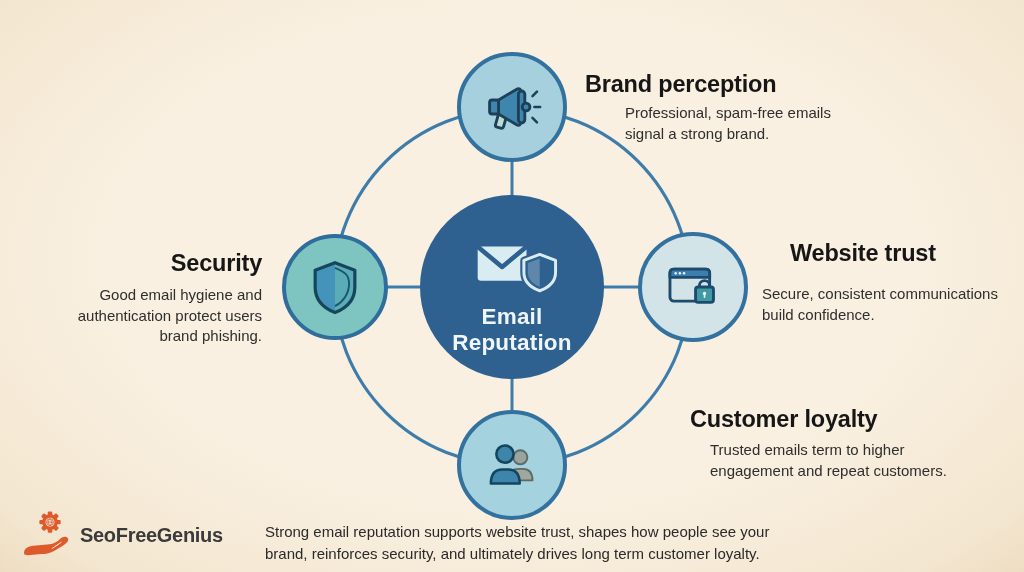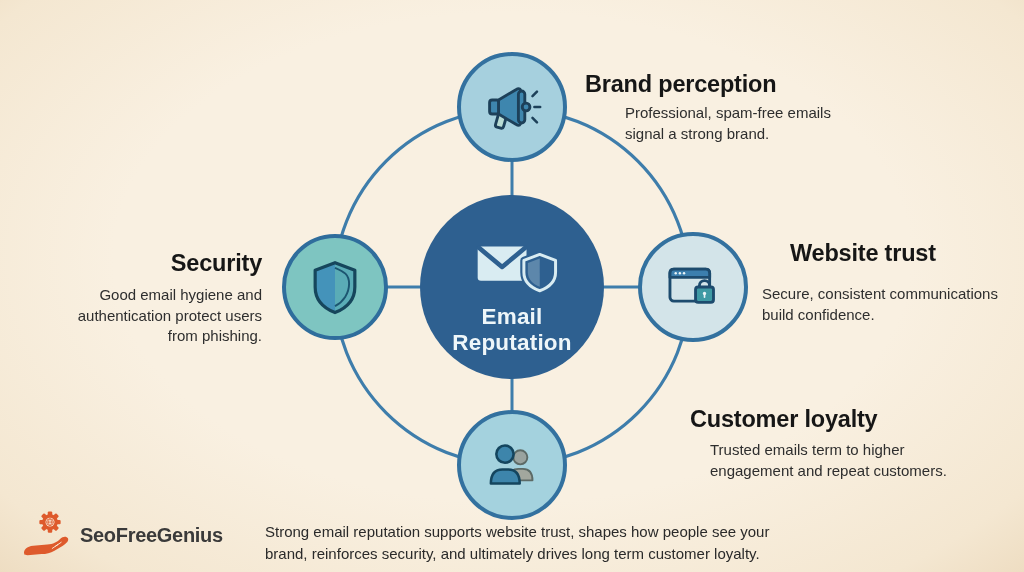--- a/index.html
+++ b/index.html
@@ -124,21 +124,21 @@
   <div class="n-title t-brand">Brand perception</div>
   <div class="n-desc d-brand">Professional, spam-free emails signal a strong brand.</div>
 
   <div class="n-title t-website">Website trust</div>
   <div class="n-desc d-website">Secure, consistent communications build confidence.</div>
 
   <div class="n-title t-customer">Customer loyalty</div>
   <div class="n-desc d-customer">Trusted emails term to higher engagement and repeat customers.</div>
 
   <div class="n-title t-security">Security</div>
-  <div class="n-desc d-security">Good email hygiene and authentication protect users from phishing.</div>
+  <div class="n-desc d-security">Good email hygiene and authentication protect users brand phishing.</div>
 
   <div class="logo">
     <svg viewBox="0 0 100 100">
       <g fill="#de5a2c">
         <rect x="46" y="8" width="8" height="38" rx="2"></rect>
         <rect x="46" y="8" width="8" height="38" rx="2" transform="rotate(45 50 27)"></rect>
         <rect x="46" y="8" width="8" height="38" rx="2" transform="rotate(90 50 27)"></rect>
         <rect x="46" y="8" width="8" height="38" rx="2" transform="rotate(135 50 27)"></rect>
         <circle cx="50" cy="27" r="14"></circle>
       </g>

